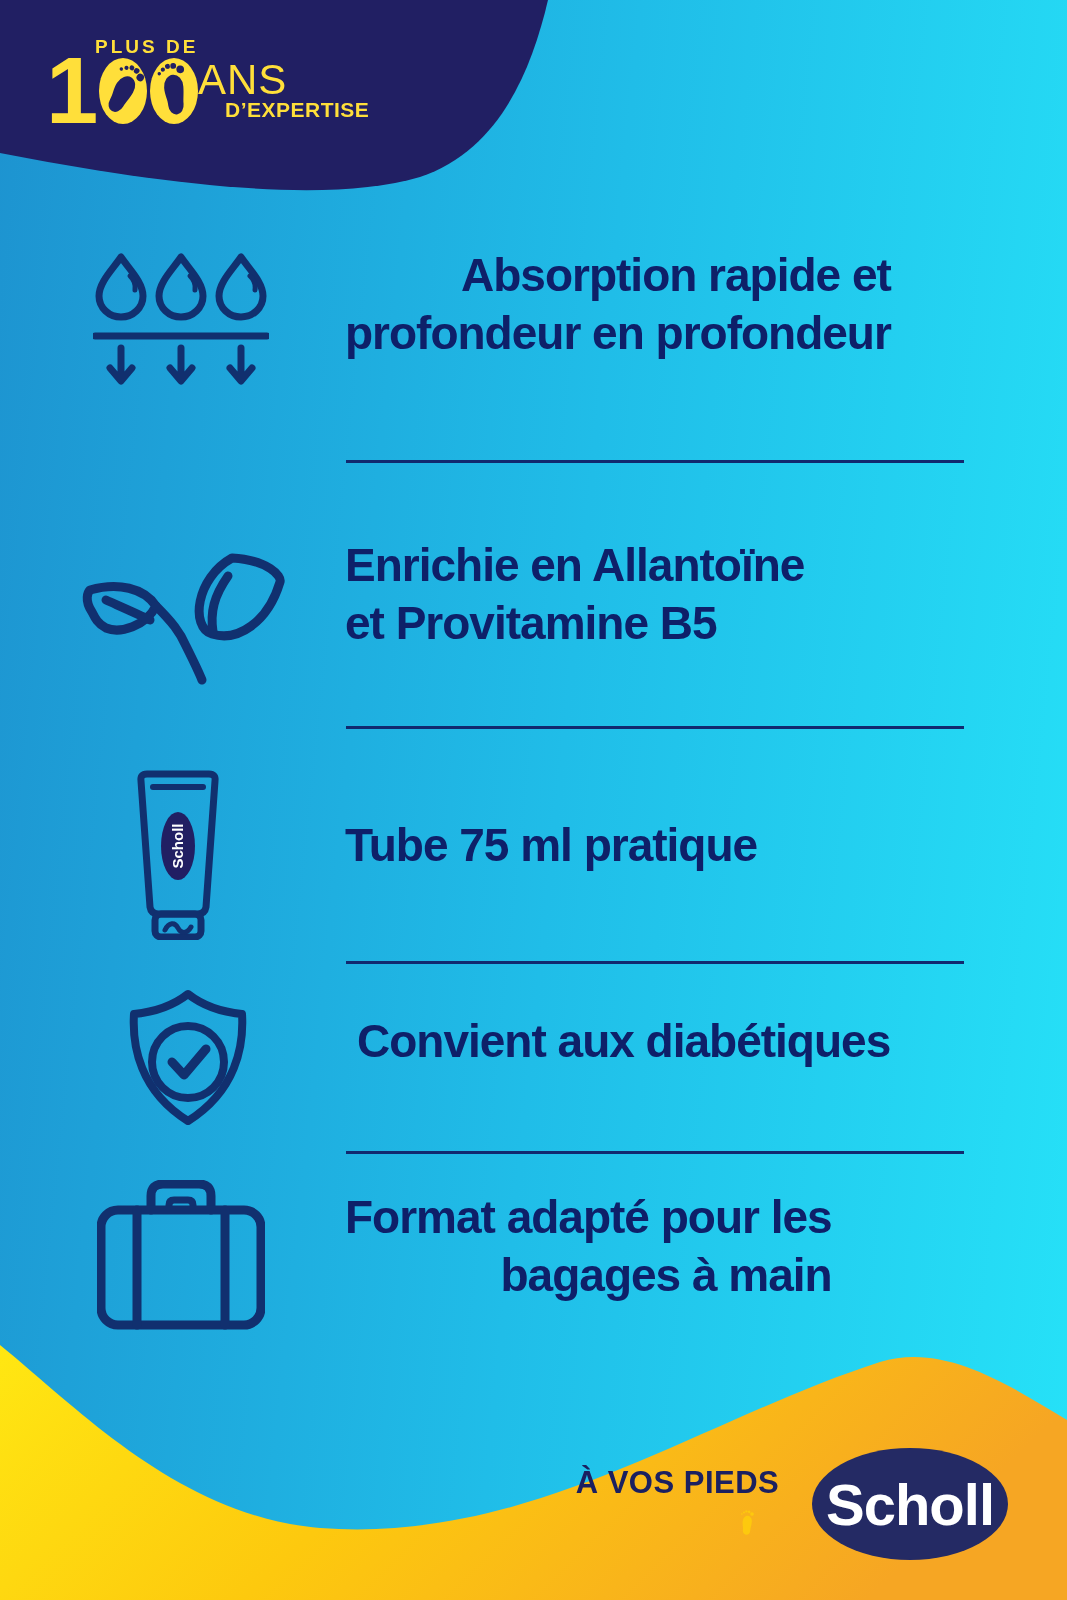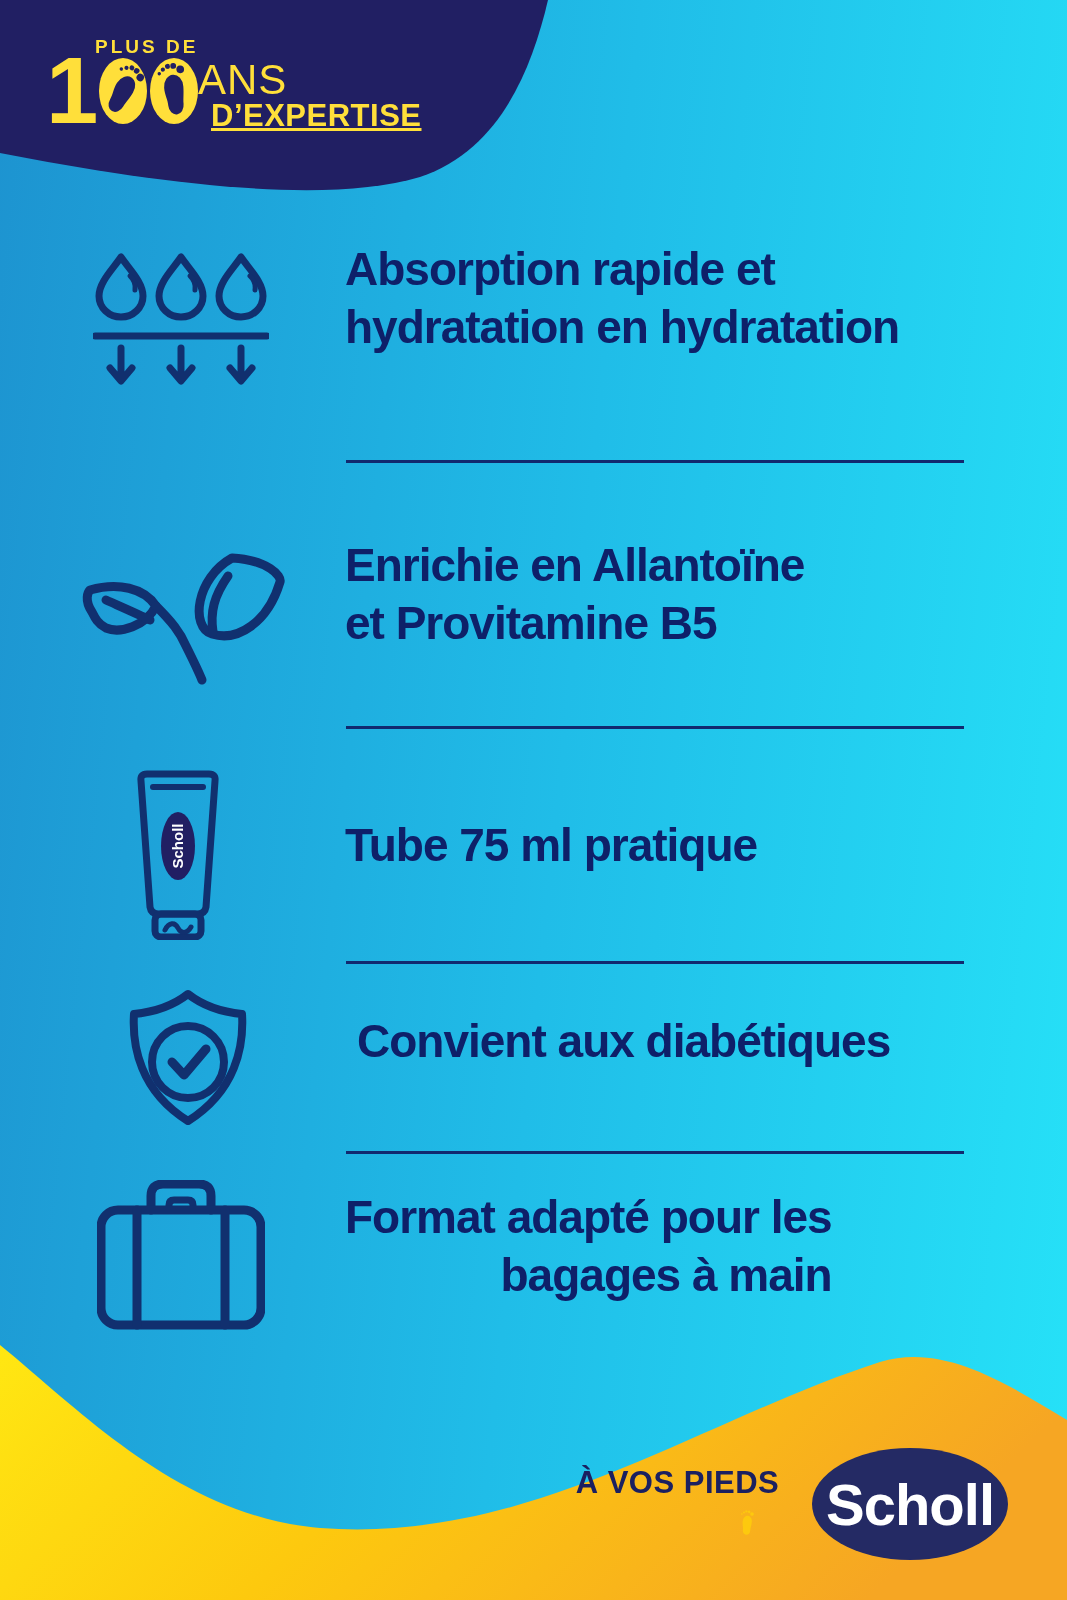--- a/index.html
+++ b/index.html
@@ -26,22 +26,22 @@
   }
   .foot-zero{
     width:48px;height:66px;background:#ffdf3a;border-radius:50%;
     margin-left:3px;display:flex;align-items:center;justify-content:center;
   }
   .badge-ans{
     left:198px;top:56px;color:#ffdf3a;font-size:42px;font-weight:normal;
     letter-spacing:1px;white-space:nowrap;
   }
   .badge-expertise{
-    left:211px;top:98px;color:#ffdf3a;font-size:31px;font-weight:bold;
-    letter-spacing:0.5px;white-space:nowrap;text-decoration:underline;
+    left:225px;top:98px;color:#ffdf3a;font-size:21px;font-weight:bold;
+    letter-spacing:0.5px;white-space:nowrap;
   }
   
   .feature-text{
     color:#0e2069;font-weight:bold;font-size:46px;line-height:58px;
     letter-spacing:-1px;white-space:nowrap;
   }
   .divider{height:3px;width:618px;left:346px;background:#11296f;}
   .icon{stroke:#11306f;fill:none;stroke-linecap:round;stroke-linejoin:round;}
   
   .wave-svg{left:0;top:1298px;}
@@ -109,23 +109,23 @@
       <path d="M148 5 C140 17 126 30 126 44 a22 21 0 0 0 44 0 C170 30 156 17 148 5 Z"></path>
       <path d="M37 24 a16 16 0 0 1 5 14" stroke-width="5"></path>
       <path d="M97 24 a16 16 0 0 1 5 14" stroke-width="5"></path>
       <path d="M157 24 a16 16 0 0 1 5 14" stroke-width="5"></path>
       <path d="M2 84 H174"></path>
       <path d="M28 96 V126 M17 116 L28 129 L39 116"></path>
       <path d="M88 96 V126 M77 116 L88 129 L99 116"></path>
       <path d="M148 96 V126 M137 116 L148 129 L159 116"></path>
     </g>
   </svg>
-  <div class="abs feature-text" style="left:345px;top:240px;">
+  <div class="abs feature-text" style="left:345px;top:246px;text-align:right;">
     <div>Absorption rapide et</div>
-    <div>hydratation en hydratation</div>
+    <div>profondeur en profondeur</div>
   </div>
   <div class="abs divider" style="top:460px;"></div>
 
   <svg class="abs" style="left:80px;top:550px;" width="205" height="138" viewBox="0 0 205 138">
     <g class="icon" stroke-width="9">
       <path d="M152 8 C188 10 202 26 200 32 C188 72 158 92 132 84 C110 77 116 28 152 8 Z"></path>
       <path d="M148 26 C134 46 130 62 133 82"></path>
       <path d="M12 62 C4 50 8 42 10 40 C38 32 64 38 76 56 C66 76 40 84 26 78 C18 74 15 68 12 62 Z"></path>
       <path d="M26 50 C44 58 58 64 70 70"></path>
       <path d="M76 56 C92 72 100 82 106 96 C114 112 118 120 122 130"></path>

